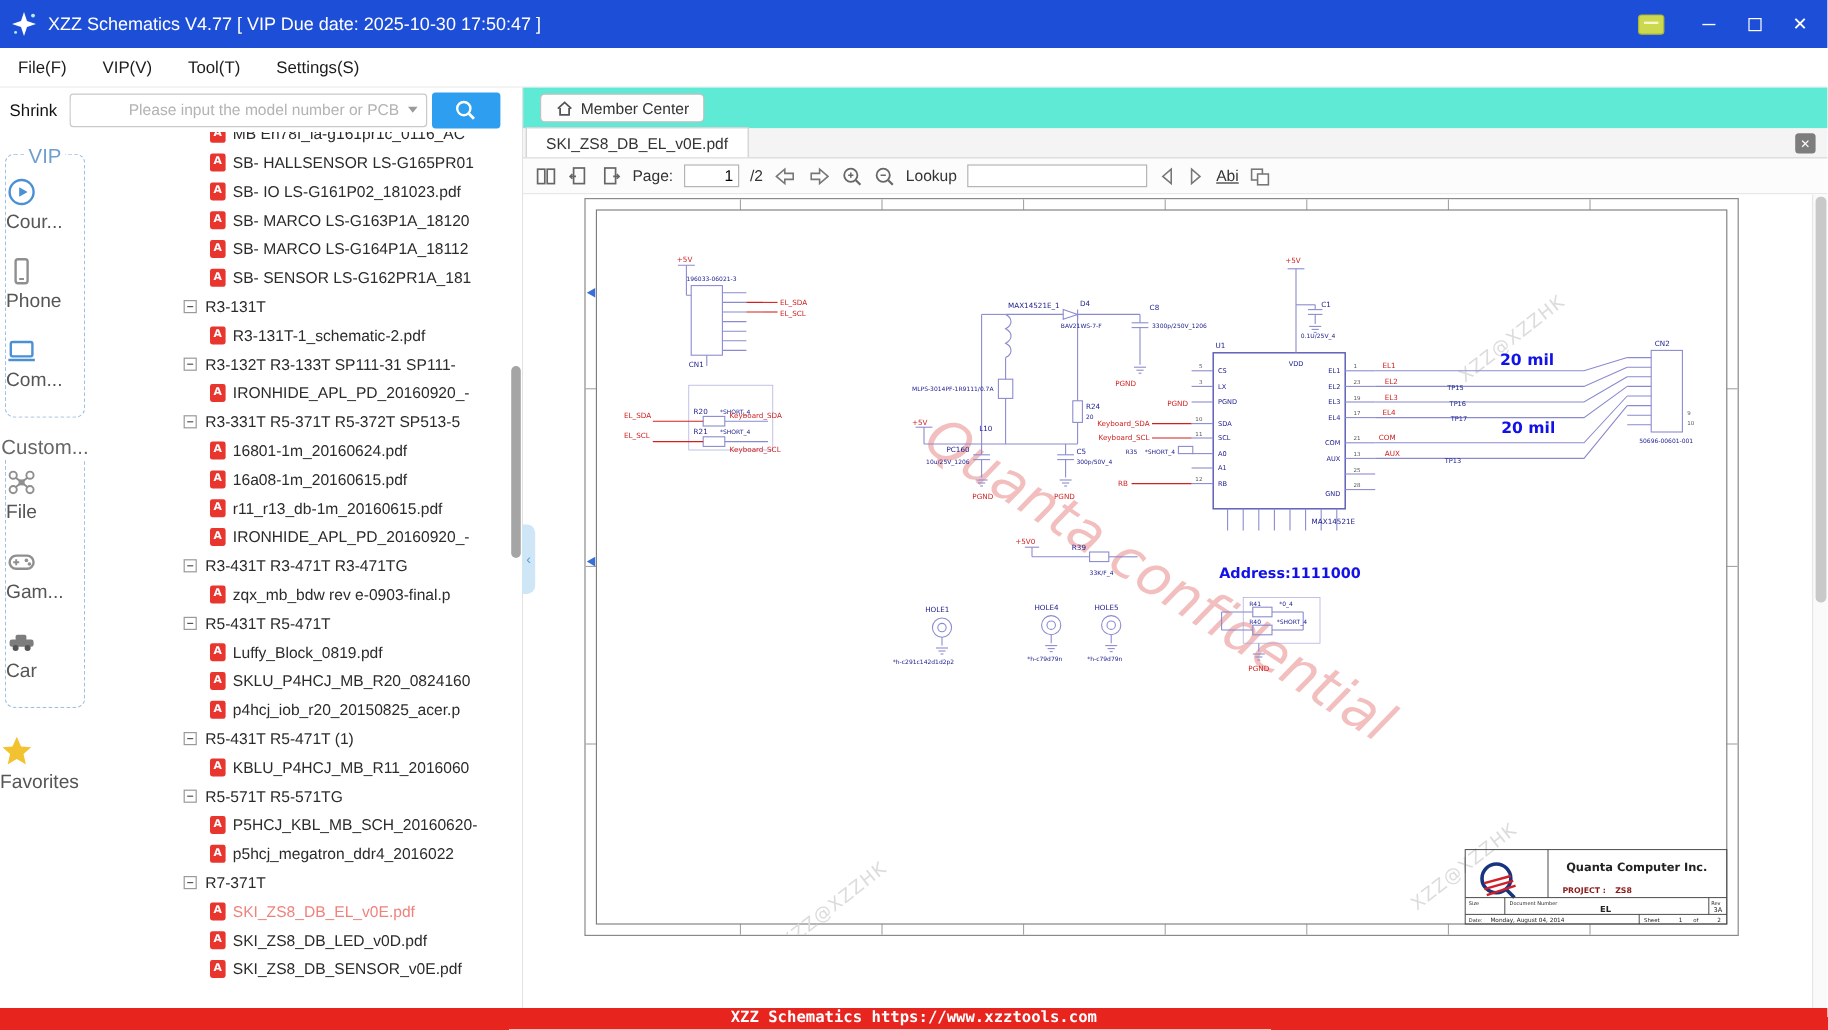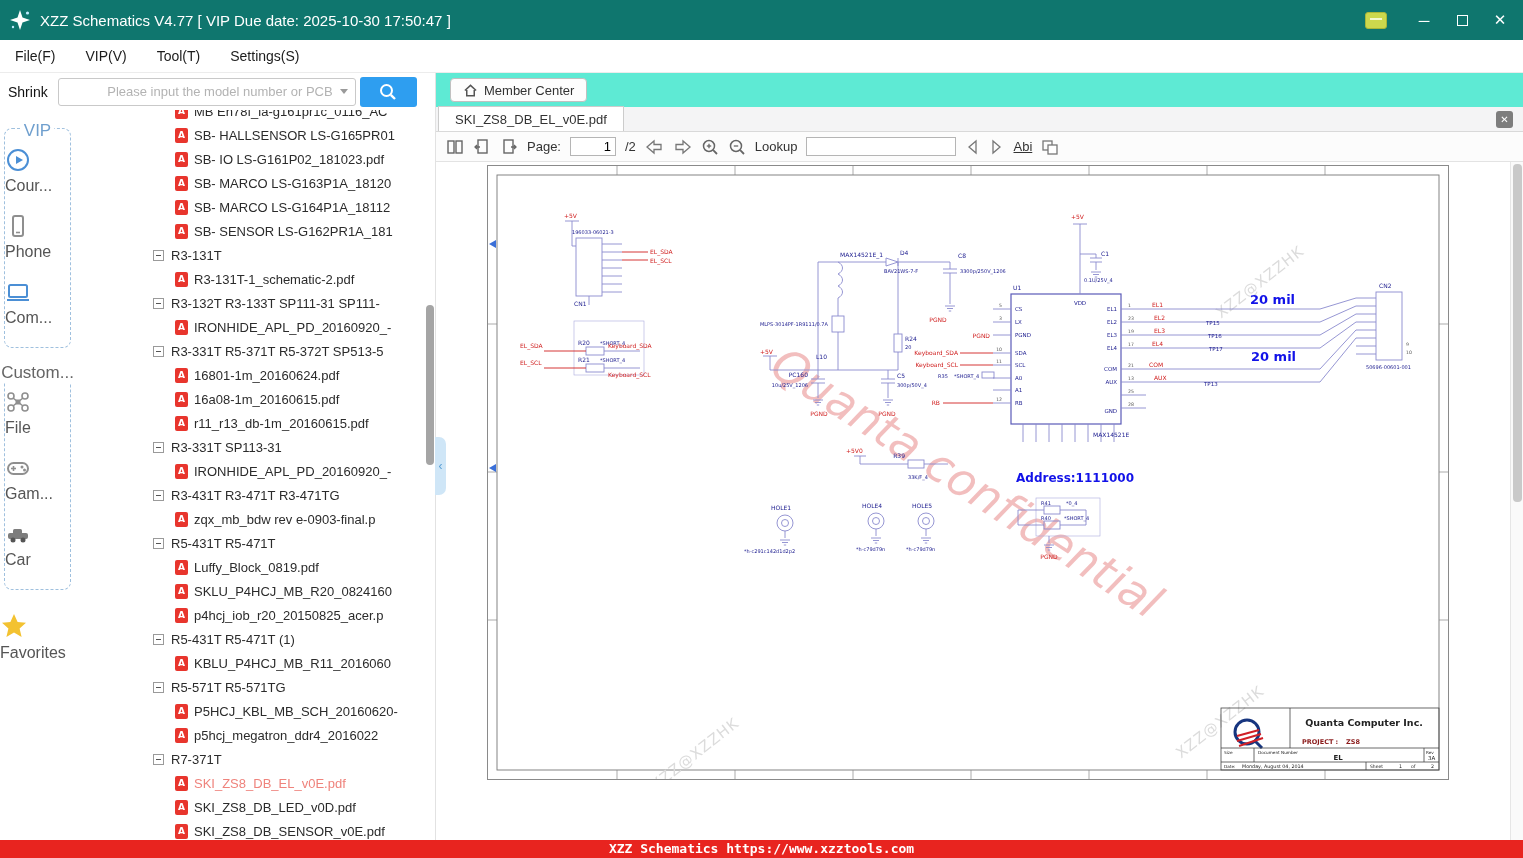--- a/index.html
+++ b/index.html
@@ -1,21 +1,21 @@
 <!DOCTYPE html>
 <html><head>
 <meta charset="utf-8">
 <style>
   * { box-sizing: border-box; margin: 0; padding: 0; }
   html,body { width:1523px; height:858px; overflow:hidden; font-family:"Liberation Sans",sans-serif; background:#fff; }
 
   .window { width:1523px; height:858px; display:flex; flex-direction:column; position:relative; }
 
   
-  .titlebar { height:40px; background:#0f766e; display:flex; align-items:center; color:#fff; flex:0 0 auto; }
+  .titlebar { height:40px; background:#1d4ed8; display:flex; align-items:center; color:#fff; flex:0 0 auto; }
   .app-icon { width:40px; display:flex; justify-content:center; }
   .title-text { font-size:15px; }
   .titlebar .spacer { flex:1; }
   .vip-card { width:22px; height:17px; background:#ccd84d; border:1px solid #a9b639; border-radius:3px; margin-right:22px; position:relative; }
   .vip-card::after { content:""; position:absolute; left:4px; top:5px; right:4px; height:2px; background:#f4f8d0; }
   .win-btn { width:30px; height:26px; display:flex; align-items:center; justify-content:center; font-size:15px; margin-right:8px; cursor:default; }
   .max-glyph { width:11px; height:11px; border:1.5px solid #fff; }
 
   
   .menubar { height:33px; background:#fff; border-bottom:1px solid #ececec; display:flex; align-items:center; flex:0 0 auto; }
@@ -271,24 +271,20 @@
                 <span class="tree-label">16801-1m_20160624.pdf</span>
               </div>
               <div class="tree-row" style="padding-left: 100px;">
                 <span class="pdf-icon">A</span>
                 <span class="tree-label">16a08-1m_20160615.pdf</span>
               </div>
               <div class="tree-row" style="padding-left: 100px;">
                 <span class="pdf-icon">A</span>
                 <span class="tree-label">r11_r13_db-1m_20160615.pdf</span>
               </div>
-              <div class="tree-row" style="padding-left: 78px;">
-                <span class="collapse-icon"></span>
-                <span class="tree-label">R3-331T SP113-31</span>
-              </div>
               <div class="tree-row" style="padding-left: 100px;">
                 <span class="pdf-icon">A</span>
                 <span class="tree-label">IRONHIDE_APL_PD_20160920_-</span>
               </div>
               <div class="tree-row" style="padding-left: 78px;">
                 <span class="collapse-icon"></span>
                 <span class="tree-label">R3-431T R3-471T R3-471TG</span>
               </div>
               <div class="tree-row" style="padding-left: 100px;">
                 <span class="pdf-icon">A</span>

